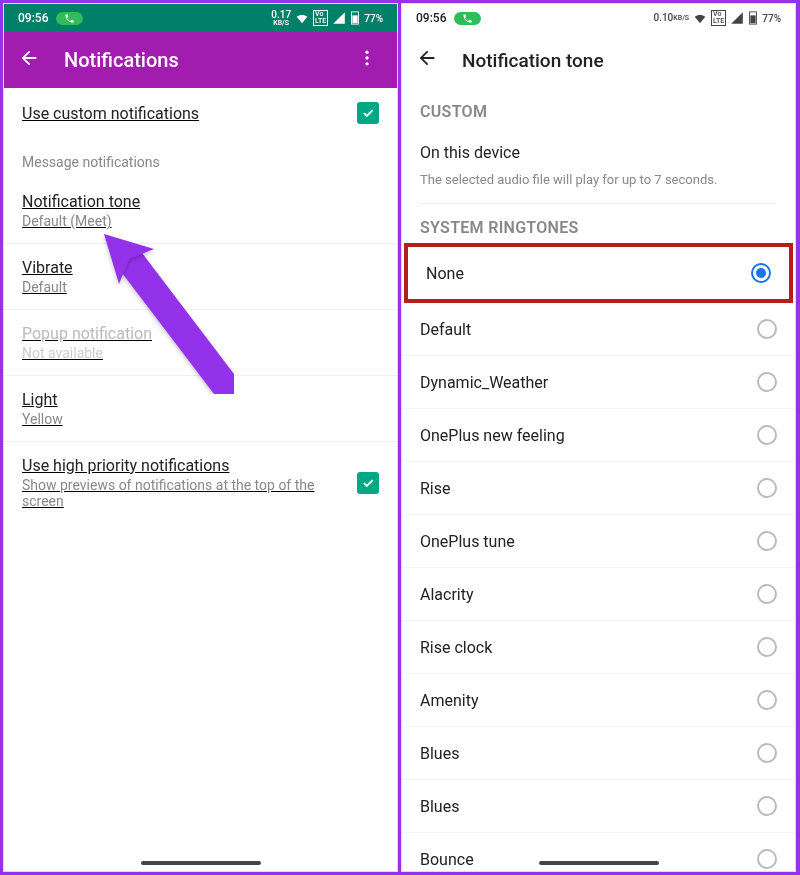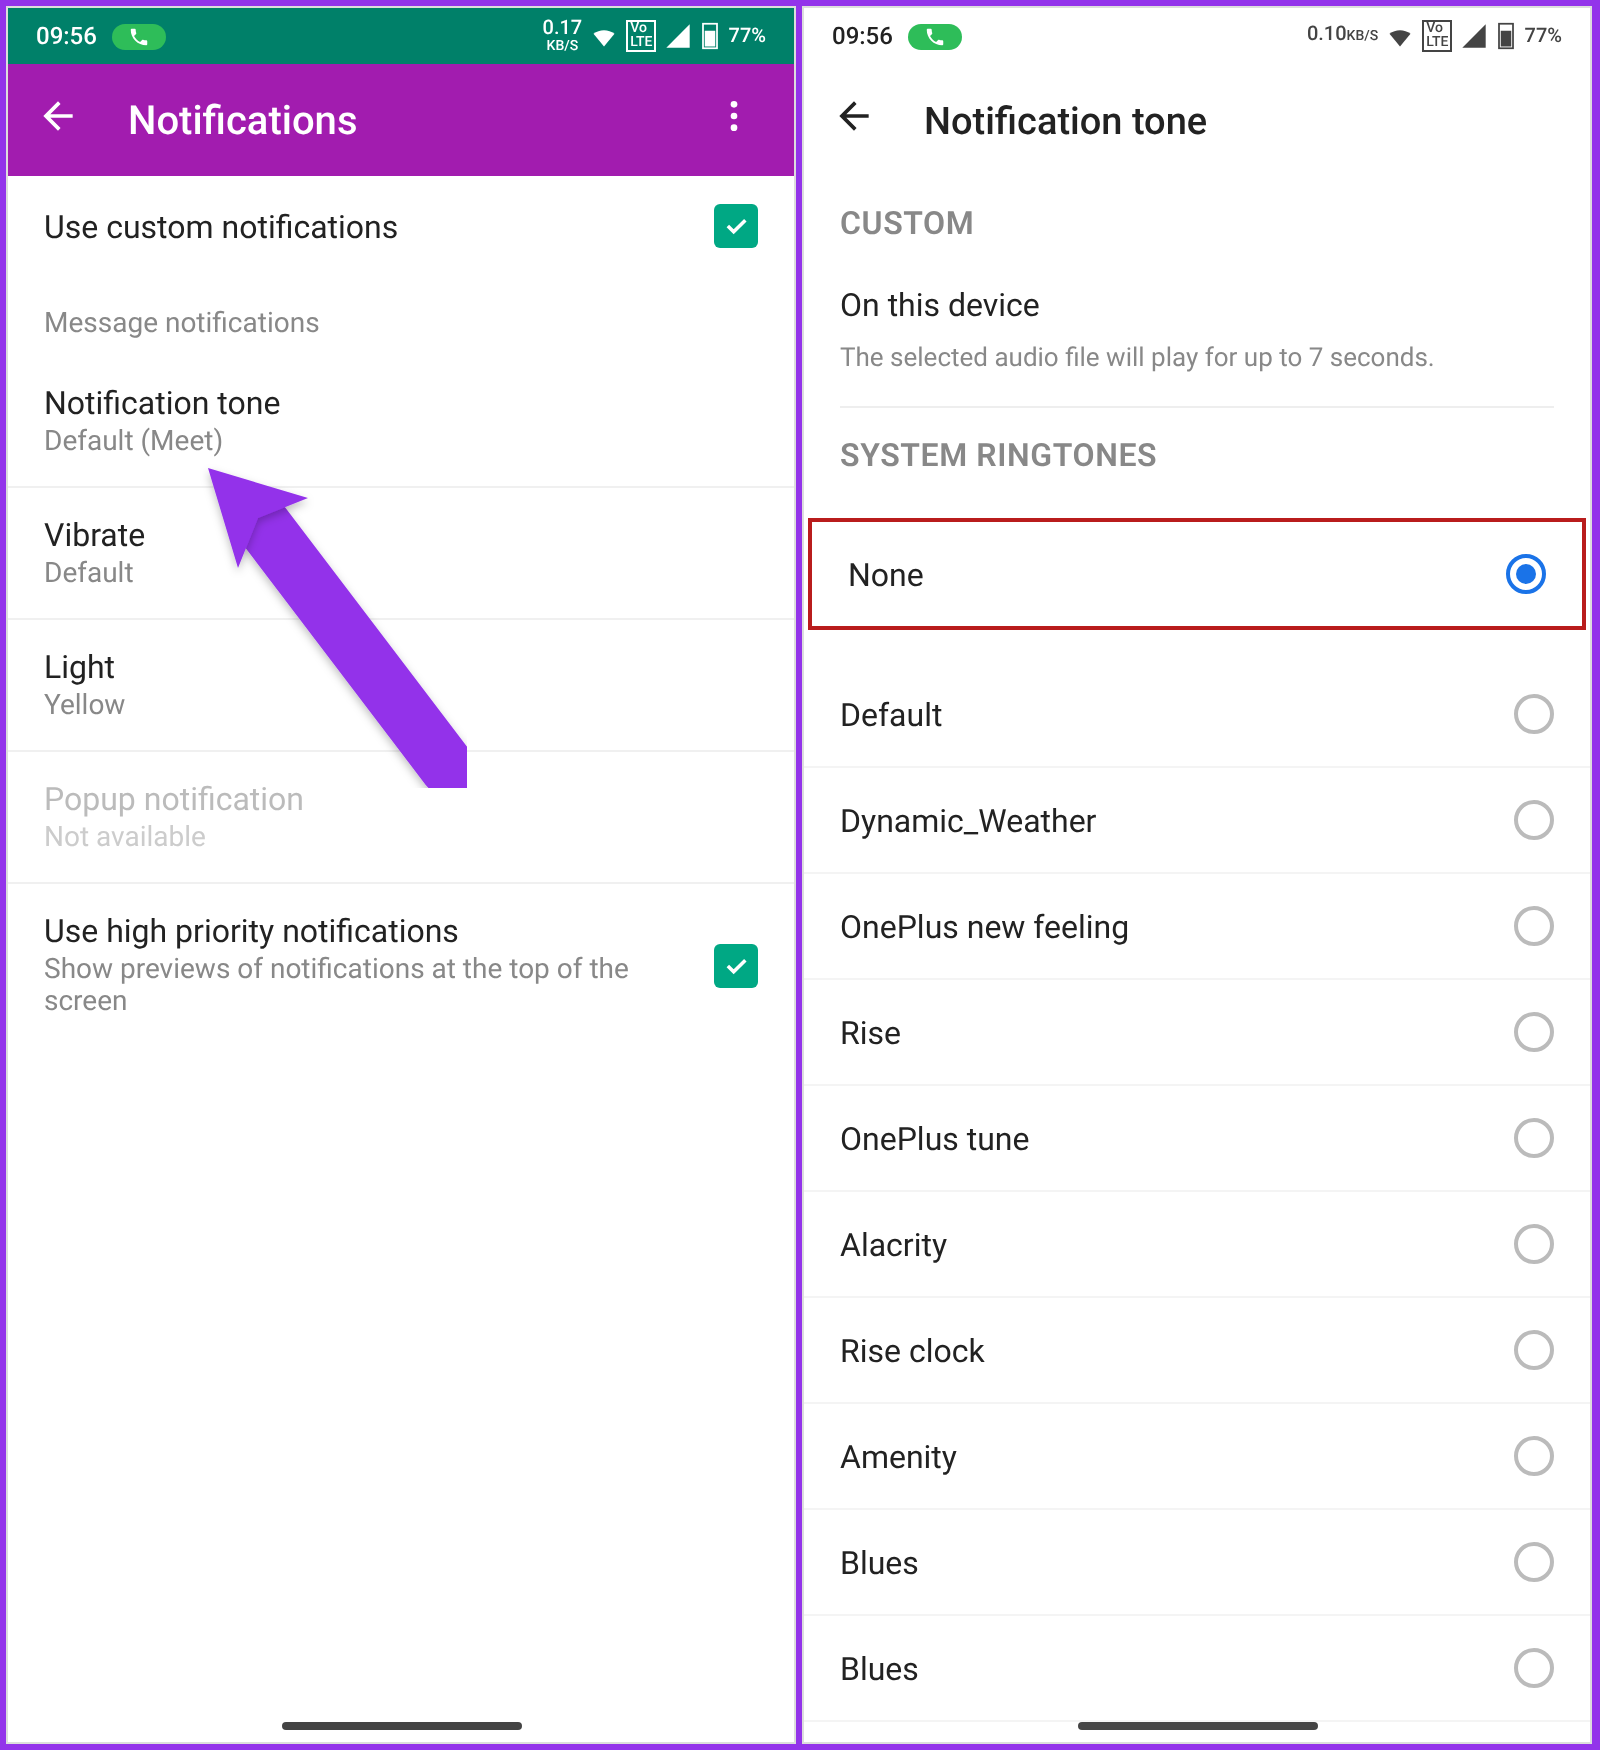--- a/index.html
+++ b/index.html
@@ -22,39 +22,39 @@
   .appbar .back { margin-right: 24px; }
   .appbar .title { flex: 1; font-size: 20px; font-weight: 500; }
   .appbar .more { padding: 0 6px; }
 
   .appbar-light { background: #fff; color: #222; height: 56px; display: flex; align-items: center; padding: 0 14px; }
   .appbar-light .back { margin-right: 24px; }
   .appbar-light .title { font-size: 19px; font-weight: 500; }
 
   .row { padding: 14px 18px; border-bottom: 1px solid #f0f0f0; display: flex; align-items: center; justify-content: space-between; }
   .row.noborder { border-bottom: none; }
-  .row .texts { display: flex; flex-direction: column; }
+  .row .texts { display: flex; flex-direction: column; text-decoration: underline; }
   .row .p { font-size: 16px; color: #222; }
   .row .s { font-size: 14px; color: #888; margin-top: 2px; }
   .row.disabled .p { color: #bbb; }
   .row.disabled .s { color: #ccc; }
   .section-head { padding: 16px 18px 8px; font-size: 14px; color: #888; }
 
   .chk { width: 22px; height: 22px; background: #00a884; border-radius: 3px; display: flex; align-items: center; justify-content: center; }
   .chk svg { stroke: #fff; stroke-width: 3; fill: none; }
 
   .sec-label { padding: 14px 18px 6px; font-size: 16px; font-weight: 600; color: #888; letter-spacing: 0.3px; }
   .tone-row { padding: 16px 18px; display: flex; align-items: center; justify-content: space-between; border-bottom: 1px solid #f4f4f4; }
   .tone-row .p { font-size: 16px; color: #222; }
   .tone-row .s { font-size: 13px; color: #888; margin-top: 2px; }
   .radio { width: 20px; height: 20px; border: 2px solid #bbb; border-radius: 50%; position: relative; }
   .radio.sel { border-color: #1a73e8; }
   .radio.sel::after { content: ""; position: absolute; top: 3px; left: 3px; width: 10px; height: 10px; background: #1a73e8; border-radius: 50%; }
 
-  .hl-none { border: 2px solid #b91c1c; margin: 16px 2px; }
+  .hl-none { border: 4px solid #b91c1c; margin: 0 2px; }
   .hl-none .tone-row { border-bottom: none; }
 
   .arrow { position: absolute; left: 80px; top: 210px; pointer-events: none; }
 
   .navbar { position: absolute; bottom: 6px; left: 50%; transform: translateX(-50%); width: 120px; height: 4px; background: #444; border-radius: 2px; }
 
   .hr { height: 1px; background: #eee; margin: 0 18px; }
 </style>
 </head>
 <body>
@@ -132,30 +132,30 @@
             <span class="p">Notification tone</span>
             <span class="s">Default (Meet)</span>
           </div>
         </div>
         <div class="row">
           <div class="texts">
             <span class="p">Vibrate</span>
             <span class="s">Default</span>
           </div>
         </div>
+        <div class="row disabled">
+          <div class="texts">
+            <span class="p">Popup notification</span>
+            <span class="s">Not available</span>
+          </div>
+        </div>
         <div class="row">
           <div class="texts">
             <span class="p">Light</span>
             <span class="s">Yellow</span>
-          </div>
-        </div>
-        <div class="row disabled">
-          <div class="texts">
-            <span class="p">Popup notification</span>
-            <span class="s">Not available</span>
           </div>
         </div>
       </div>
 
     <div class="row noborder">
       <div class="texts" style="max-width:300px">
         <span class="p">Use high priority notifications</span>
         <span class="s">Show previews of notifications at the top of the screen</span>
       </div>
       <div class="chk">

